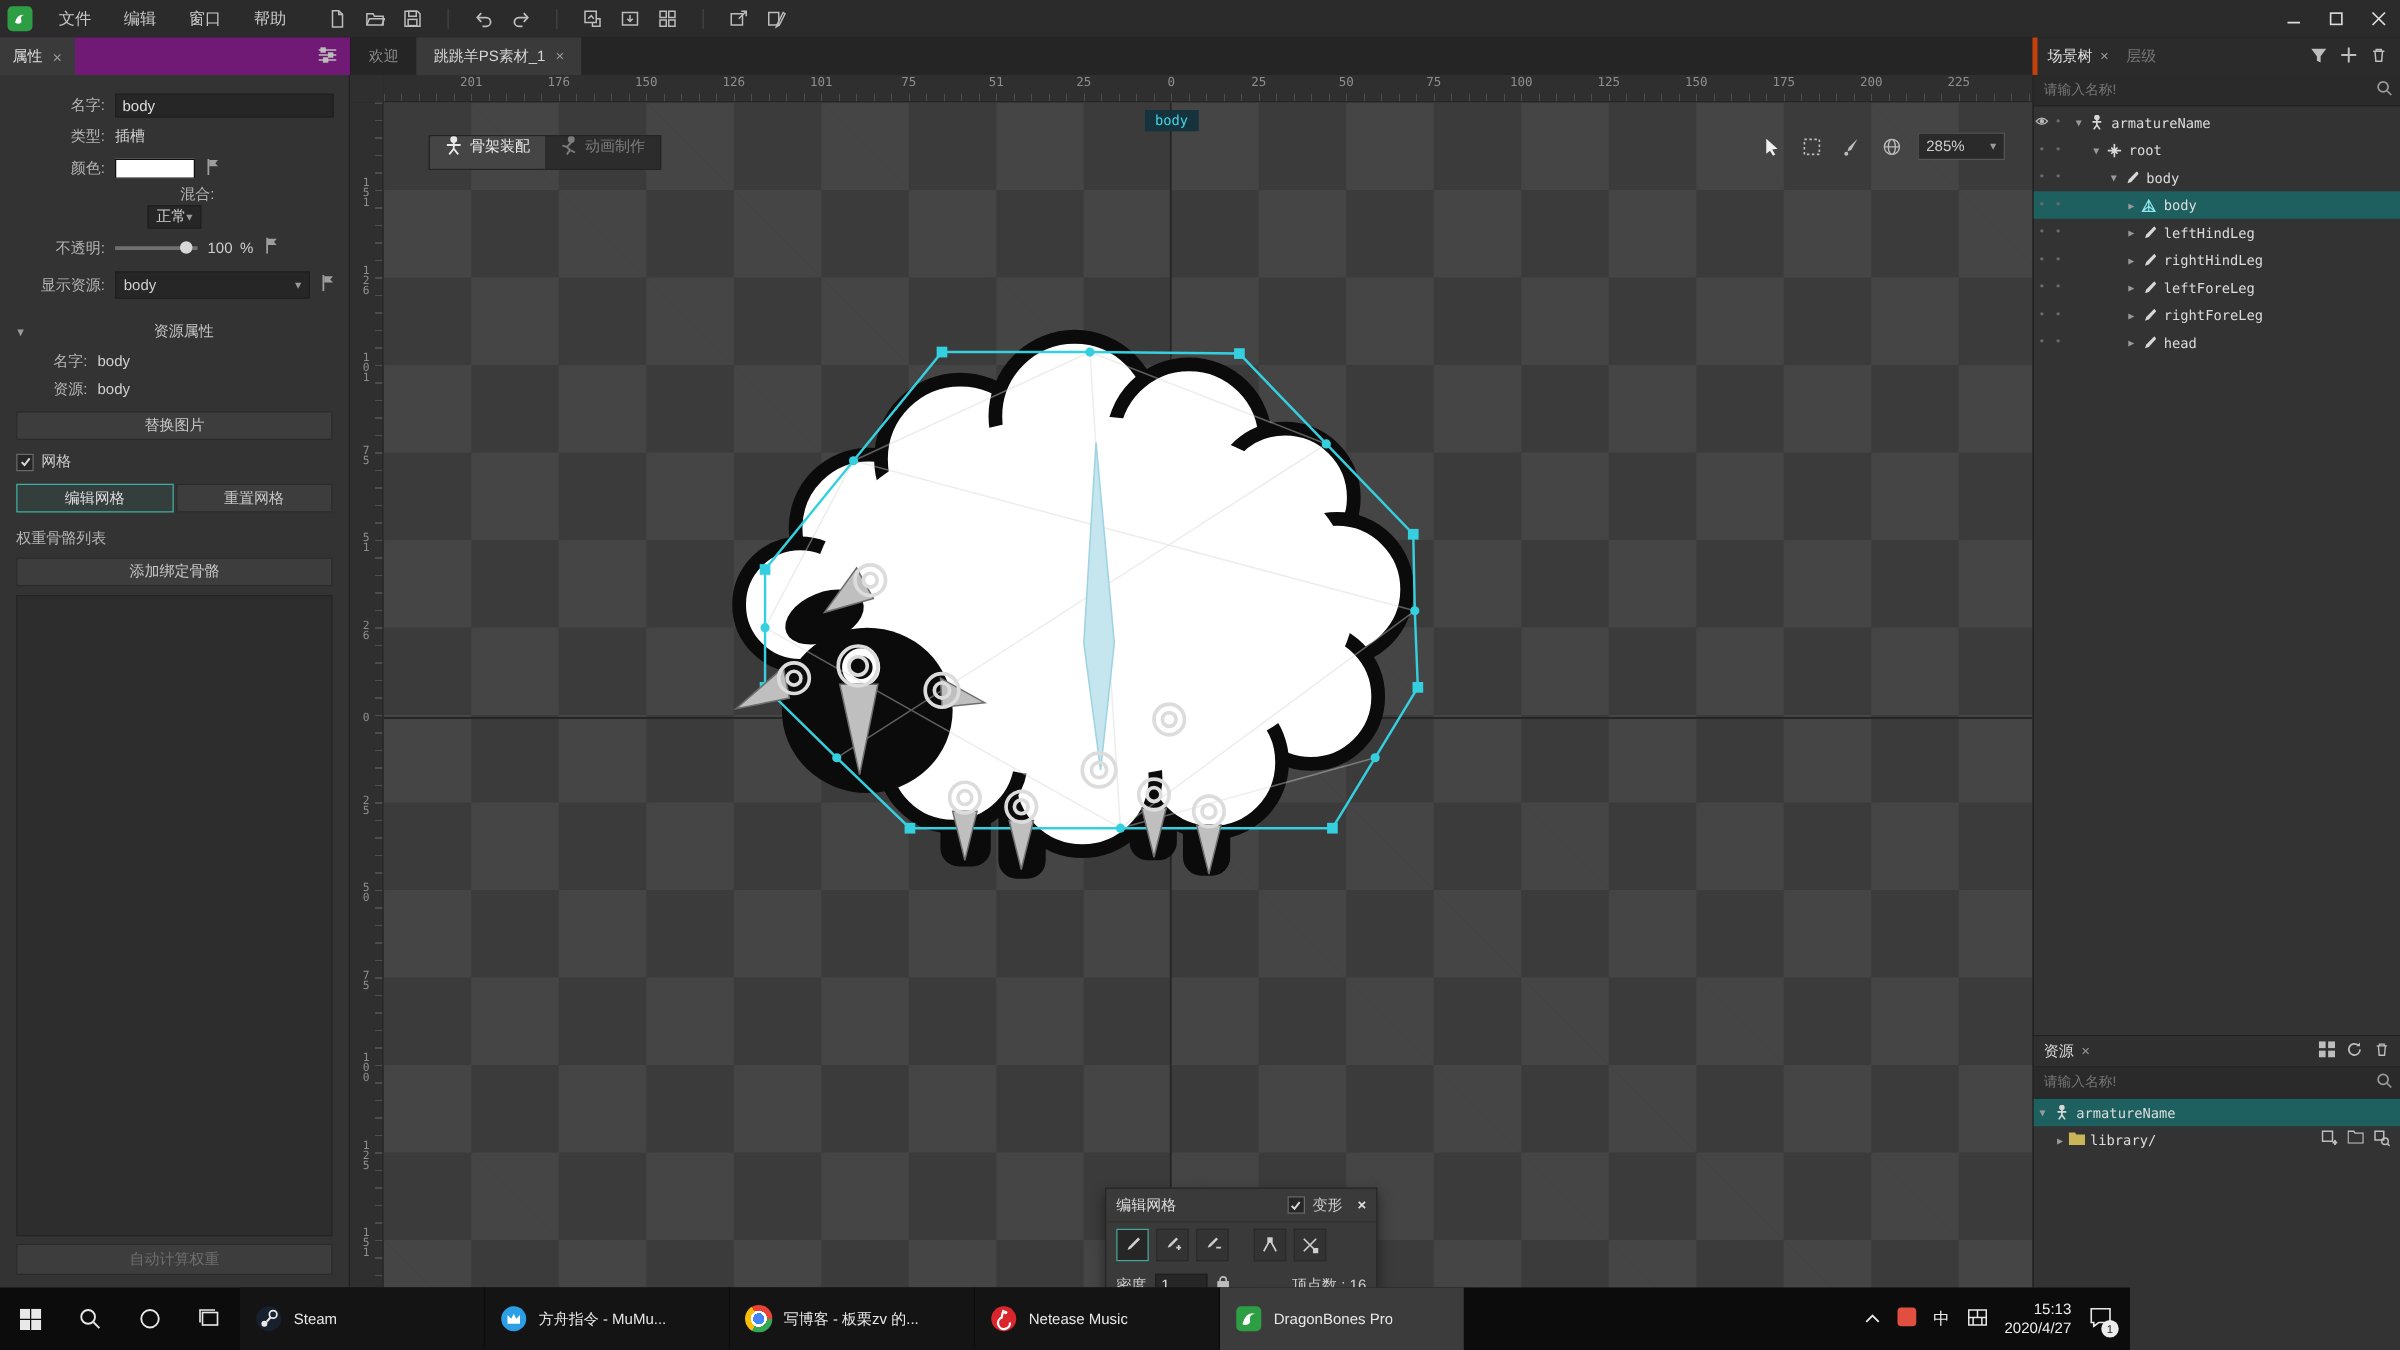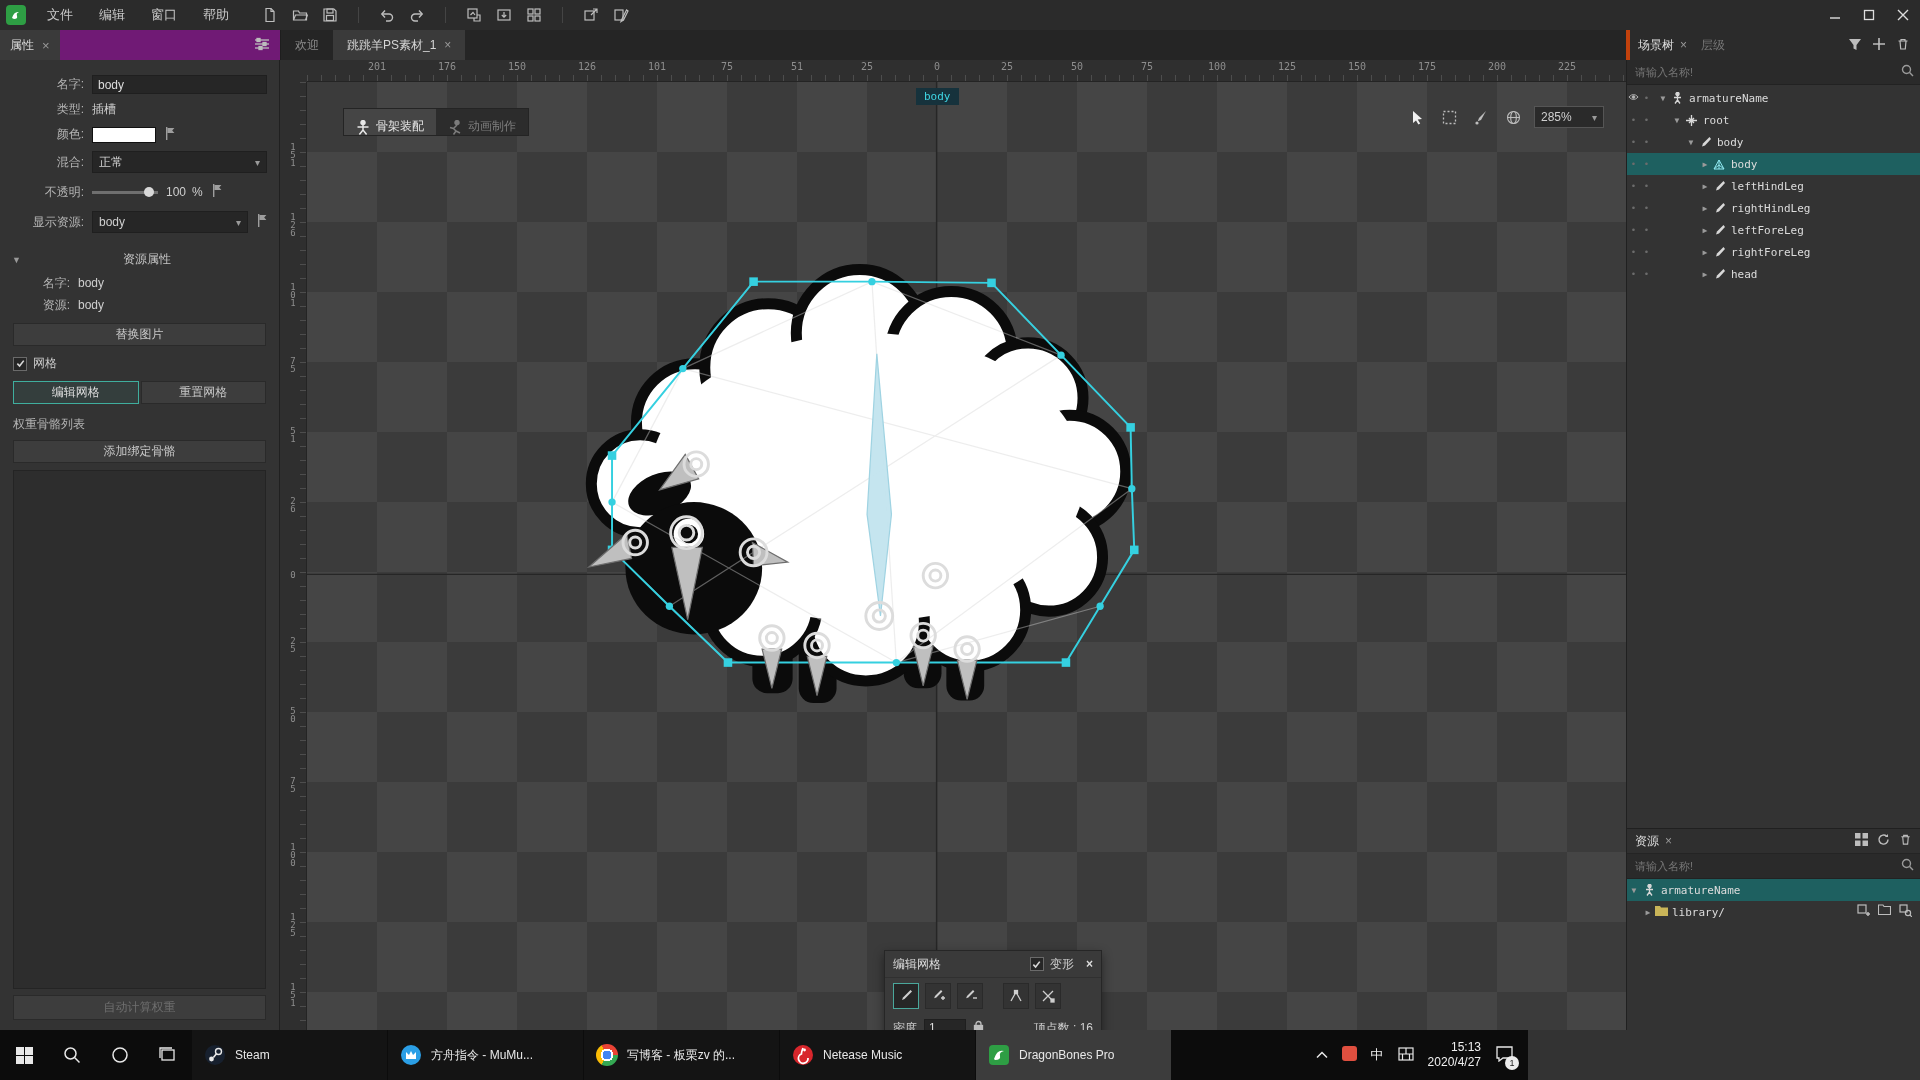--- a/index.html
+++ b/index.html
@@ -83,21 +83,21 @@
   #ruler-left .rl{height:70px;flex:none;display:flex;align-items:center;justify-content:center;
     writing-mode:vertical-rl;text-orientation:upright;font-size:9px;color:#8e8e8e;font-family:"DejaVu Sans Mono",monospace;letter-spacing:-2px;}
   #stagewrap{left:27px;top:22px;width:1319px;height:948px;overflow:hidden;background-color:#3b3b3b;
     background-image:
       linear-gradient(45deg,#454545 25%,transparent 25%,transparent 75%,#454545 75%),
       linear-gradient(45deg,#454545 25%,transparent 25%,transparent 75%,#454545 75%);
     background-position:0 0,70px 70px;background-size:140px 140px;}
   #stage{position:absolute;left:0;top:0;width:100%;height:100%;}
 
   .modebar{left:36px;top:26px;display:flex;background:#2c2c2c;border:1px solid #242424;}
-  .modebtn{height:26px;display:flex;align-items:flex-end;gap:6px;padding:0 12px;color:#7d7d7d;font-size:12px;}
+  .modebtn{height:26px;display:flex;align-items:flex-start;gap:6px;padding:0 12px;color:#7d7d7d;font-size:12px;}
   .modebtn.active{background:#454545;color:#e8e8e8;}
   .viewtools{right:22px;top:24px;display:flex;align-items:center;gap:10px;}
   .vt{width:22px;height:22px;display:flex;align-items:center;justify-content:center;}
   .zoombox{width:70px;height:22px;border:1px solid #555;background:#2a2a2a;display:flex;align-items:center;
            justify-content:space-between;padding:0 6px;color:#cfcfcf;box-sizing:border-box;}
   .sel-label{left:609px;top:6px;padding:2px 8px;background:#16323c;color:#3fd6e4;
              font-family:"DejaVu Sans Mono",monospace;font-size:11px;}
 
   
   #meshpanel{left:577px;top:868px;width:216px;height:96px;background:#3a3a3a;border:1px solid #262626;
@@ -130,21 +130,21 @@
 
   #resources{left:1626px;top:828px;width:294px;height:202px;background:#333;border-left:1px solid #202020;border-top:1px solid #202020;box-sizing:border-box;}
   .reshead{height:24px;display:flex;align-items:center;padding:0 8px;background:#2f2f2f;border-bottom:1px solid #242424;gap:6px;}
   .reshead .ricons{margin-left:auto;display:flex;gap:9px;}
   .rrow{height:22px;display:flex;align-items:center;font-family:"DejaVu Sans Mono",monospace;font-size:11px;color:#dcdcdc;position:relative;}
   .rrow.sel{background:#1e6060;}
   .rrow .arrow{width:14px;text-align:center;color:#9a9a9a;font-size:8px;flex:none;}
   .rrow .rowicons{margin-left:auto;display:flex;gap:8px;padding-right:8px;}
 
   
-  #taskbar{left:0;top:1030px;width:1528px;height:50px;background:#0c0c0c;display:flex;align-items:stretch;}
+  #taskbar{left:0;top:1030px;width:1704px;height:50px;background:#0c0c0c;display:flex;align-items:stretch;}
   .tb-sys{width:48px;display:flex;align-items:center;justify-content:center;}
   .tb-app{width:196px;display:flex;align-items:center;gap:9px;padding-left:12px;box-sizing:border-box;
           color:#e8e8e8;font-size:12px;background:#141414;border-right:1px solid #0c0c0c;}
   .tb-app.active{background:#3c3c3c;}
   .tb-app .applabel{white-space:nowrap;overflow:hidden;}
   .tray{margin-left:auto;display:flex;align-items:center;gap:14px;padding-right:14px;color:#eee;}
   .clock{text-align:right;font-size:12px;line-height:15px;color:#f0f0f0;}
   .badge{position:absolute;right:-5px;bottom:-5px;width:14px;height:14px;border-radius:50%;background:#ececec;
          color:#222;font-size:9px;display:flex;align-items:center;justify-content:center;}
   .notifwrap{position:relative;}
@@ -317,21 +317,21 @@
     </div>
     <div class="prow">
       <span class="plabel">颜色:</span>
       <span class="swatch"></span>
       <span class="flagic">
         <svg width="11" height="13" viewBox="0 0 11 13" fill="#9e9e9e">
             <path d="M2 0h1.4v13H2z"></path>
             <path d="M3.4 1h7l-2.2 2.5L10.4 6h-7z"></path>
           </svg></span>
     </div>
-    <div class="prow" style="min-height:30px;">
+    <div class="prow" style="min-height:30px;flex-direction:column;">
       <span class="plabel">混合:</span>
       <span class="pselect">
         <span>正常</span>
         <span class="caret">▾</span>
       </span>
     </div>
     <div class="prow" style="min-height:30px;">
       <span class="plabel">不透明:</span>
       <span class="slider">
           <span class="knob"></span>

